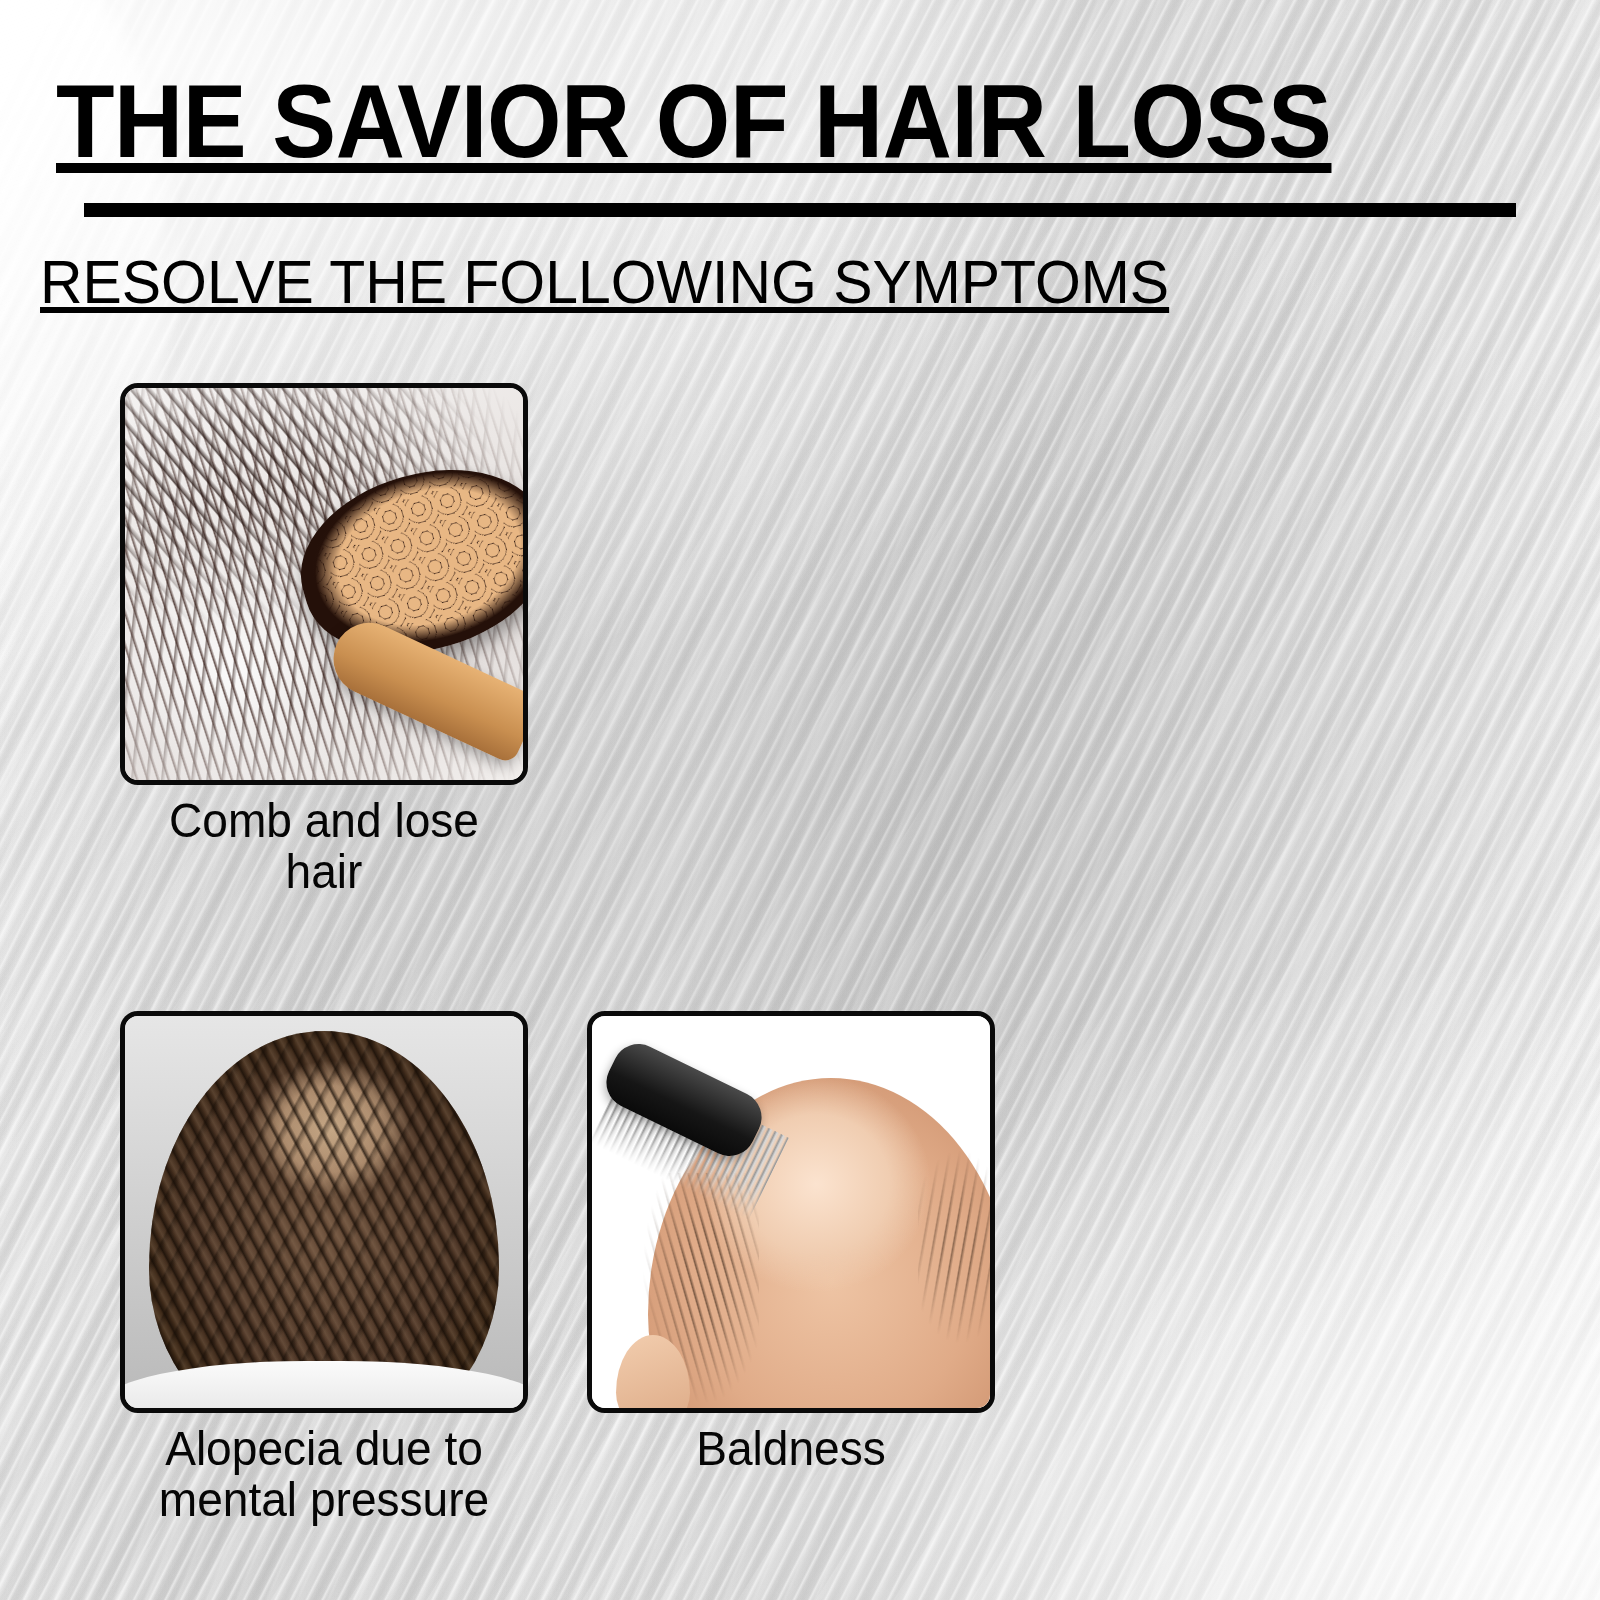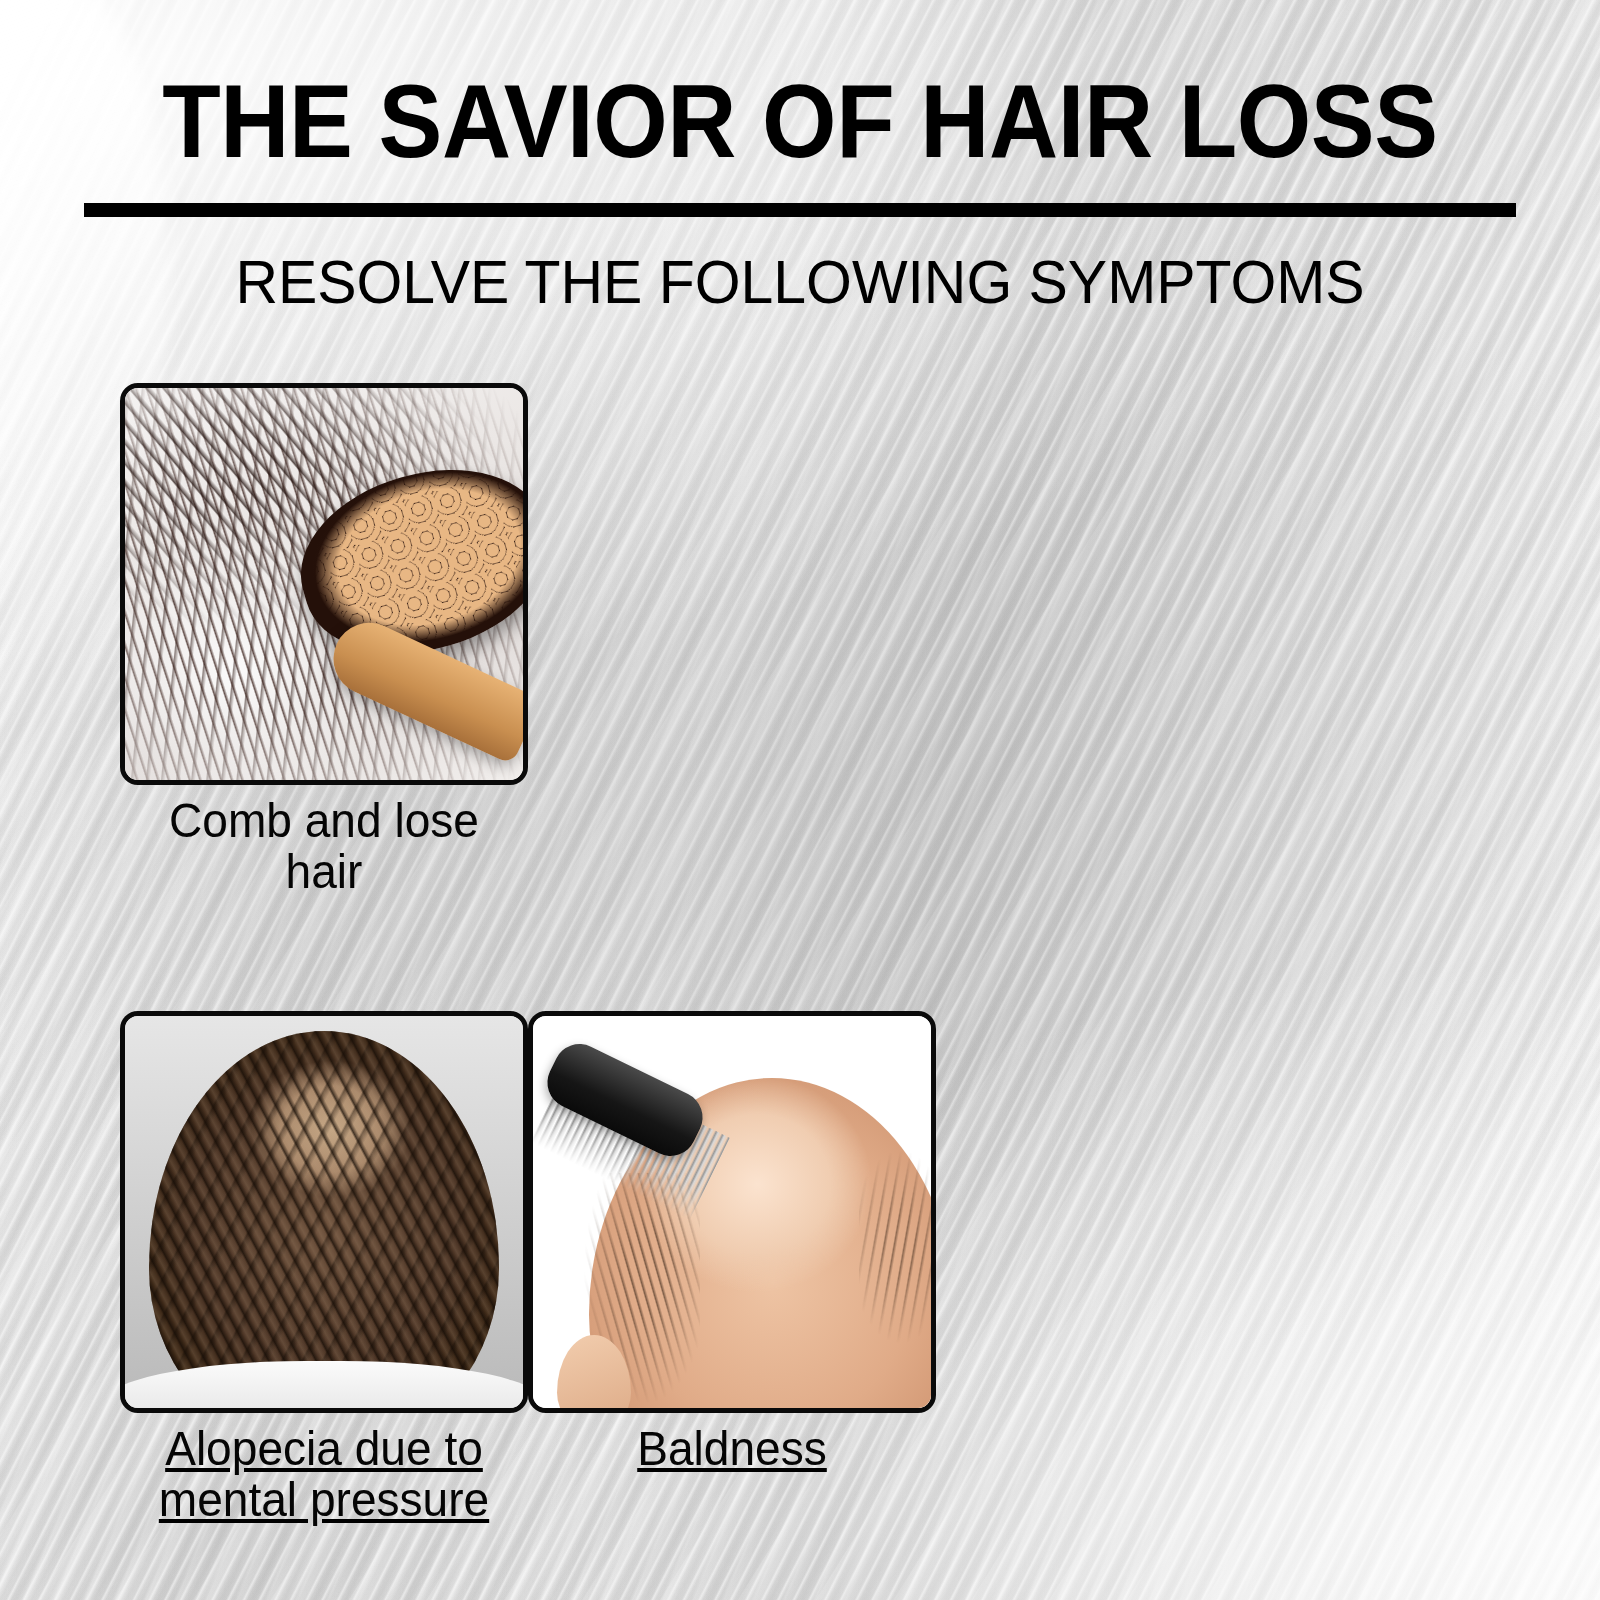--- a/index.html
+++ b/index.html
@@ -57,21 +57,21 @@
   .bg-leftshape{
     position:absolute; left:-60px; top:-40px;
     width:230px; height:760px;
     background:
       linear-gradient(160deg, rgba(255,255,255,.95), rgba(255,255,255,.30) 70%, rgba(255,255,255,0));
     border-radius:0 60% 50% 0 / 0 40% 60% 0;
     filter:blur(10px);
   }
 
   
-  .header{ position:absolute; left:0; right:0; top:70px; text-align:center; }
+  .header{ position:absolute; left:0; right:0; top:70px; text-align:left;text-decoration:underline; }
 
   .title{
     font-family:"Liberation Sans", sans-serif;
     font-weight:700;
     font-size:103px;
     line-height:1.0;
     letter-spacing:-0.5px;
     color:#000;
     transform:scaleX(.93);
     white-space:nowrap;
@@ -91,22 +91,22 @@
     transform:scaleX(.95);
     white-space:nowrap;
   }
 
   
   .grid{
     position:absolute;
     left:120px; top:383px;
     width:1352px;
   }
-  .row{ display:flex; }
-  .row.bottom{ margin-top:113px;text-decoration:underline; }
+  .row{ display:flex; gap:59px; }
+  .row.bottom{ margin-top:113px; }
 
   .cell{ width:408px; }
 
   .thumb{
     width:408px; height:402px;
     border:5px solid #0a0a0a;
     border-radius:18px;
     overflow:hidden;
     position:relative;
     background:#efefef;

